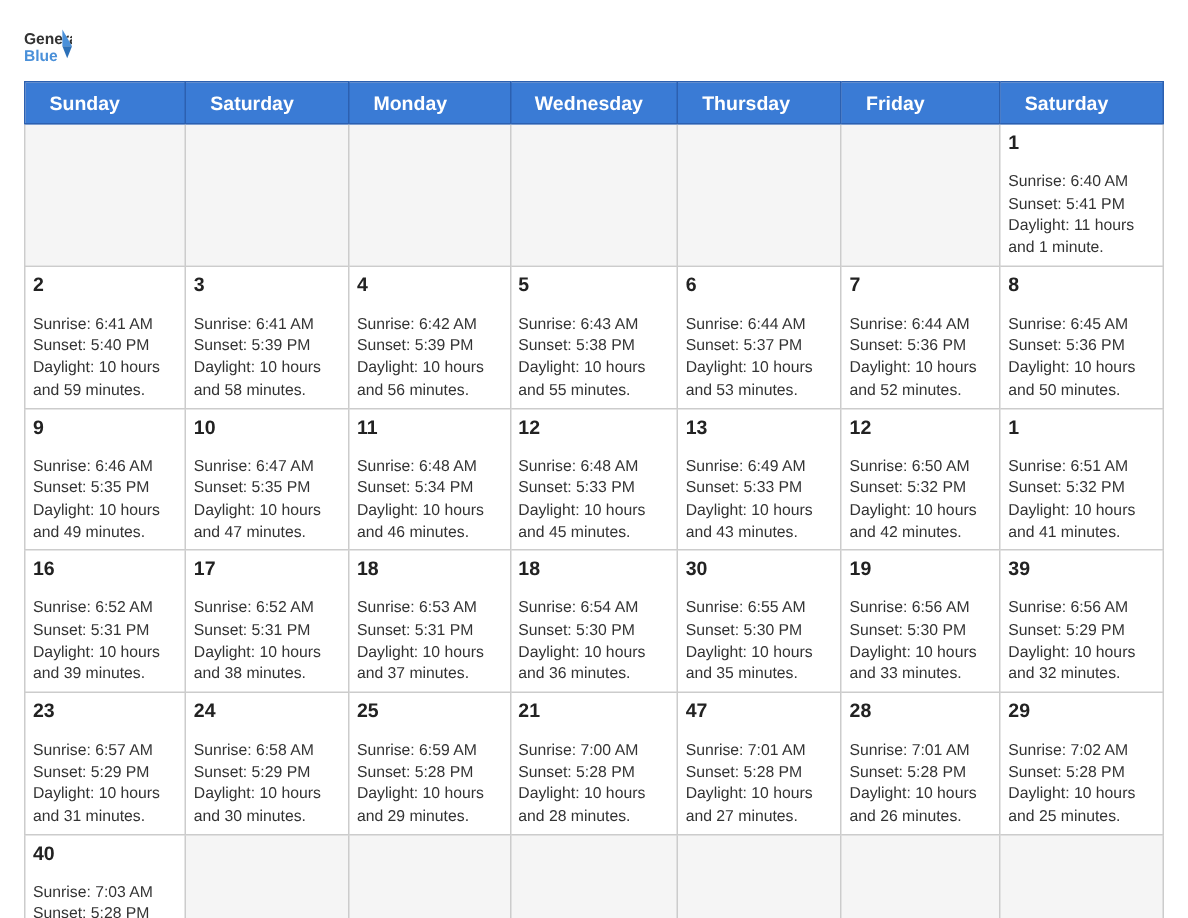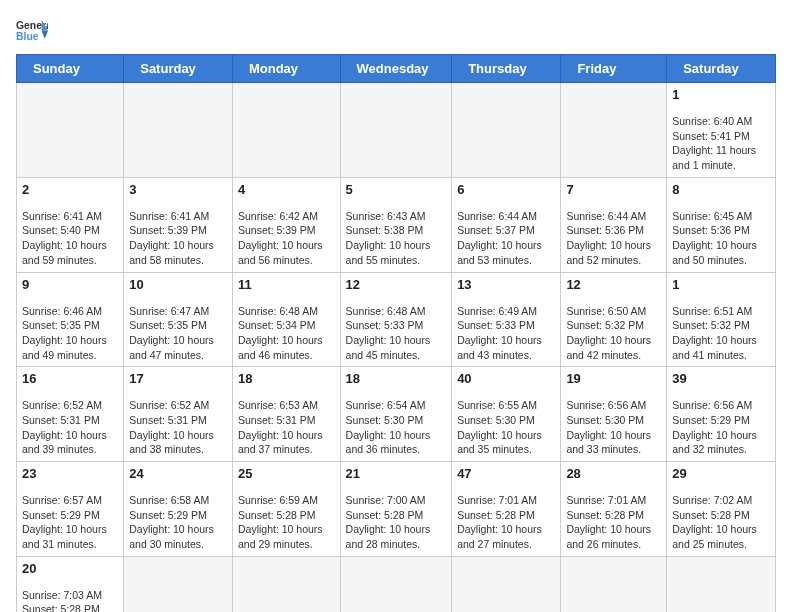--- a/index.html
+++ b/index.html
@@ -196,21 +196,21 @@
         </td>
         <td>
           <span class="day-number">18</span>
           <div class="day-info">Sunrise: 6:53 AM<br>Sunset: 5:31 PM<br>Daylight: 10 hours and 37 minutes.</div>
         </td>
         <td>
           <span class="day-number">18</span>
           <div class="day-info">Sunrise: 6:54 AM<br>Sunset: 5:30 PM<br>Daylight: 10 hours and 36 minutes.</div>
         </td>
         <td>
-          <span class="day-number">40</span>
+          <span class="day-number">30</span>
           <div class="day-info">Sunrise: 6:55 AM<br>Sunset: 5:30 PM<br>Daylight: 10 hours and 35 minutes.</div>
         </td>
         <td>
           <span class="day-number">19</span>
           <div class="day-info">Sunrise: 6:56 AM<br>Sunset: 5:30 PM<br>Daylight: 10 hours and 33 minutes.</div>
         </td>
         <td>
           <span class="day-number">39</span>
           <div class="day-info">Sunrise: 6:56 AM<br>Sunset: 5:29 PM<br>Daylight: 10 hours and 32 minutes.</div>
         </td>
@@ -240,21 +240,21 @@
           <span class="day-number">28</span>
           <div class="day-info">Sunrise: 7:01 AM<br>Sunset: 5:28 PM<br>Daylight: 10 hours and 26 minutes.</div>
         </td>
         <td>
           <span class="day-number">29</span>
           <div class="day-info">Sunrise: 7:02 AM<br>Sunset: 5:28 PM<br>Daylight: 10 hours and 25 minutes.</div>
         </td>
       </tr>
       <tr>
         <td>
-          <span class="day-number">20</span>
+          <span class="day-number">40</span>
           <div class="day-info">Sunrise: 7:03 AM<br>Sunset: 5:28 PM<br>Daylight: 10 hours and 24 minutes.</div>
         </td>
         <td class="empty"></td>
         <td class="empty"></td>
         <td class="empty"></td>
         <td class="empty"></td>
         <td class="empty"></td>
         <td class="empty"></td>
       </tr>
     </tbody>

